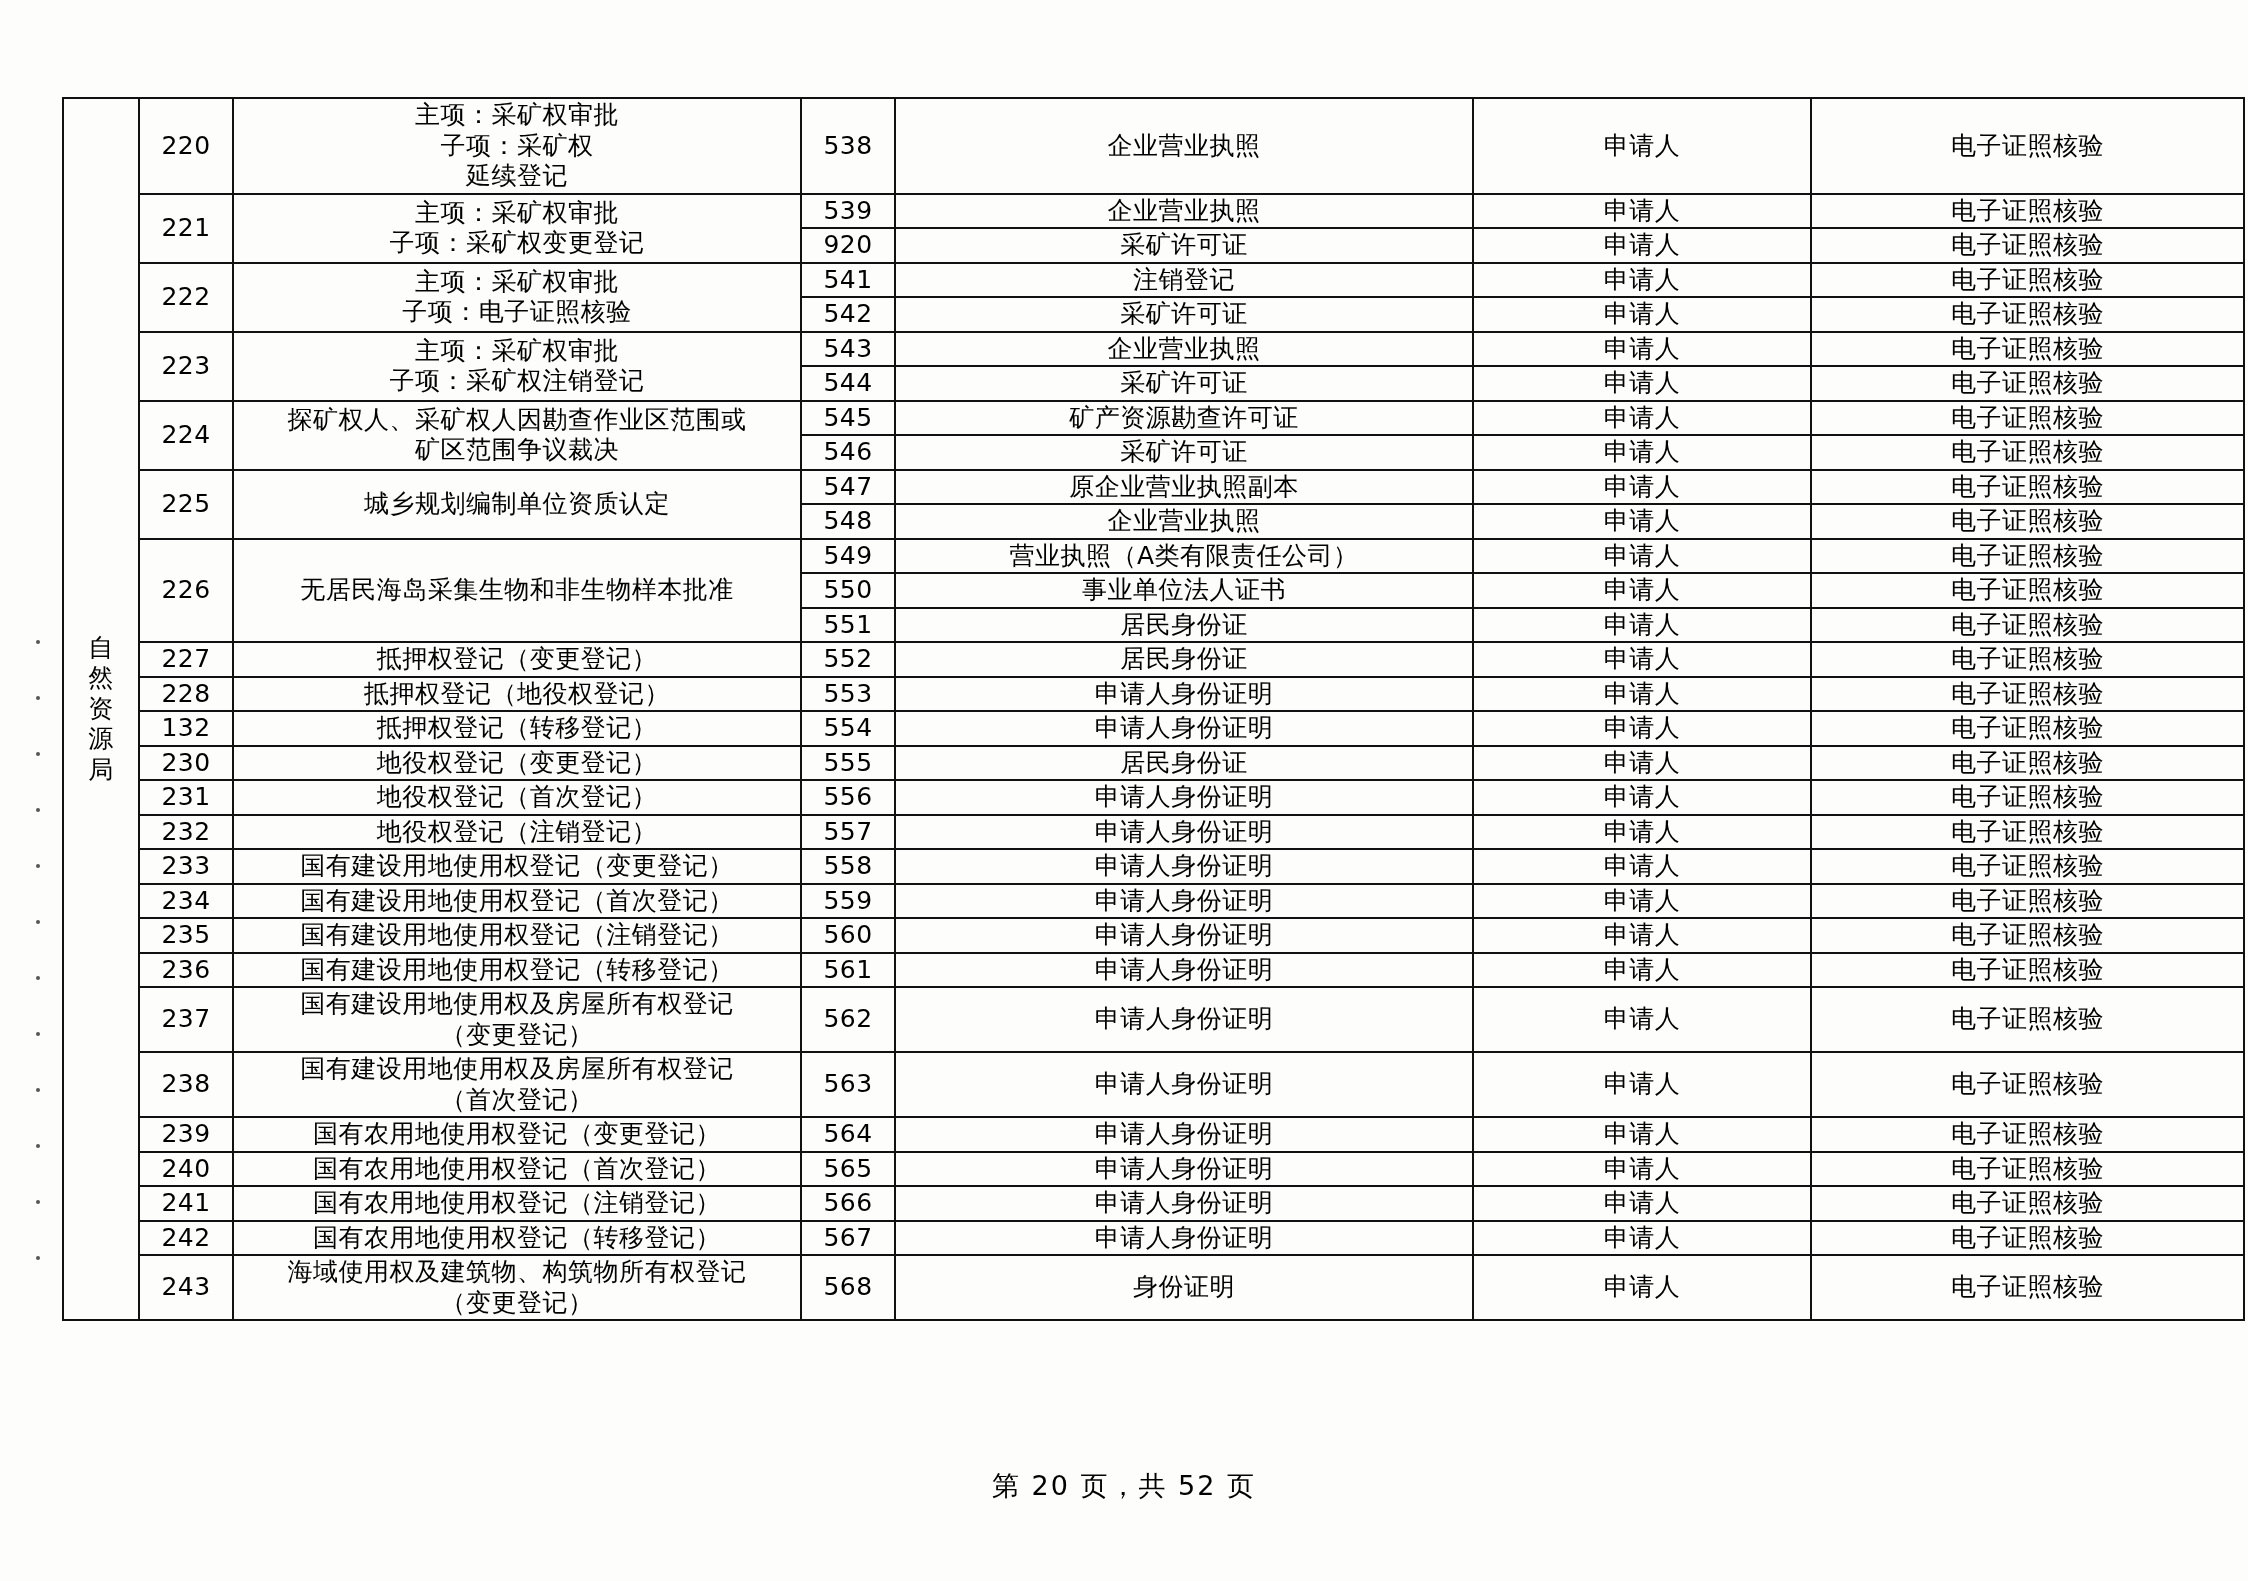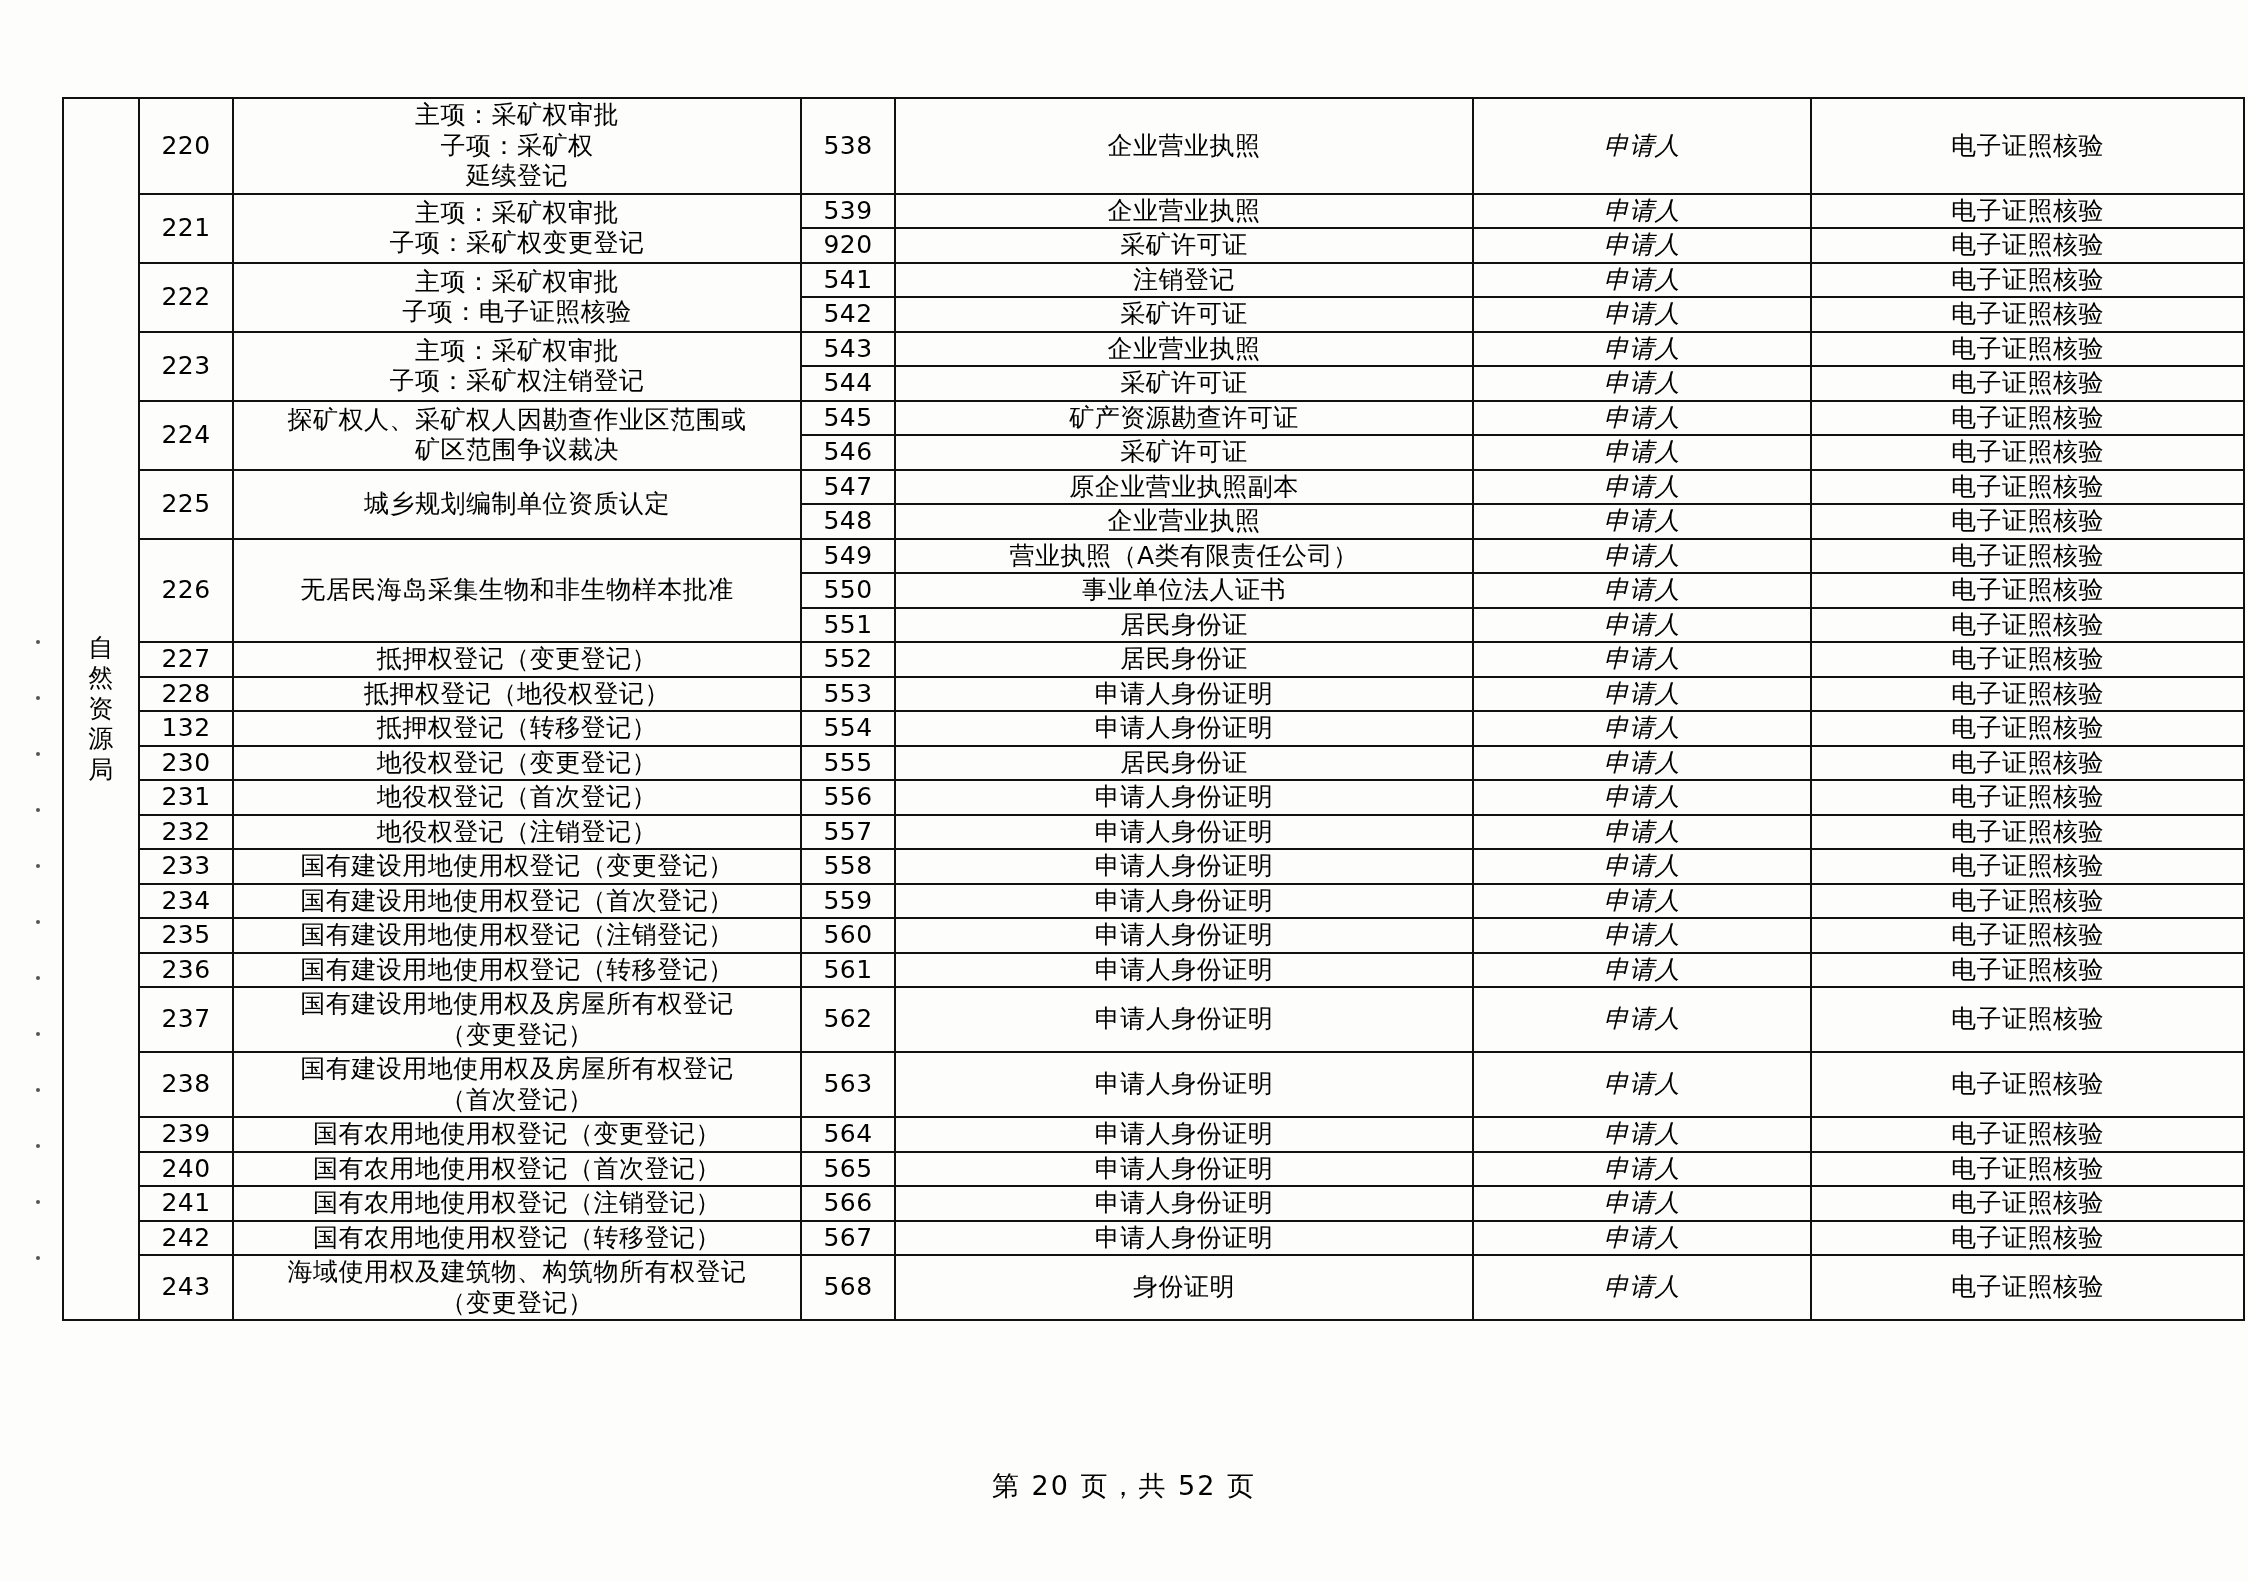--- a/index.html
+++ b/index.html
@@ -69,21 +69,20 @@
     width: 86px;
     font-size: 26px;
     margin-left: 31px;
   }
   td.cert {
     width: 570px;
     margin-left: 40px;
   }
   td.holder {
     width: 330px;
-    font-style: italic;
   }
   td.way {
     width: 425px;
   }
   td.two-line {
     line-height: 1.25;
   }
   .footer {
     position: absolute;
     left: 0;

